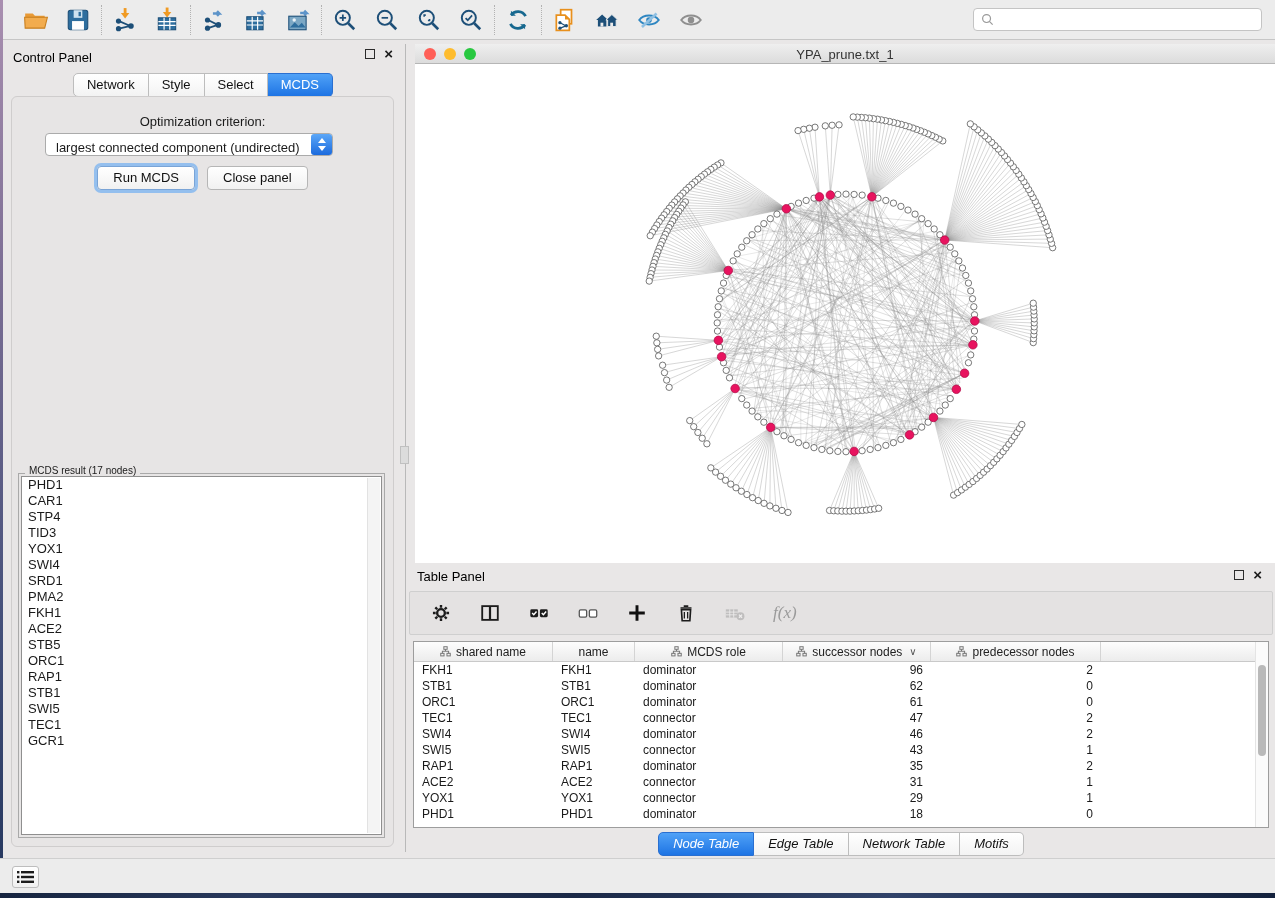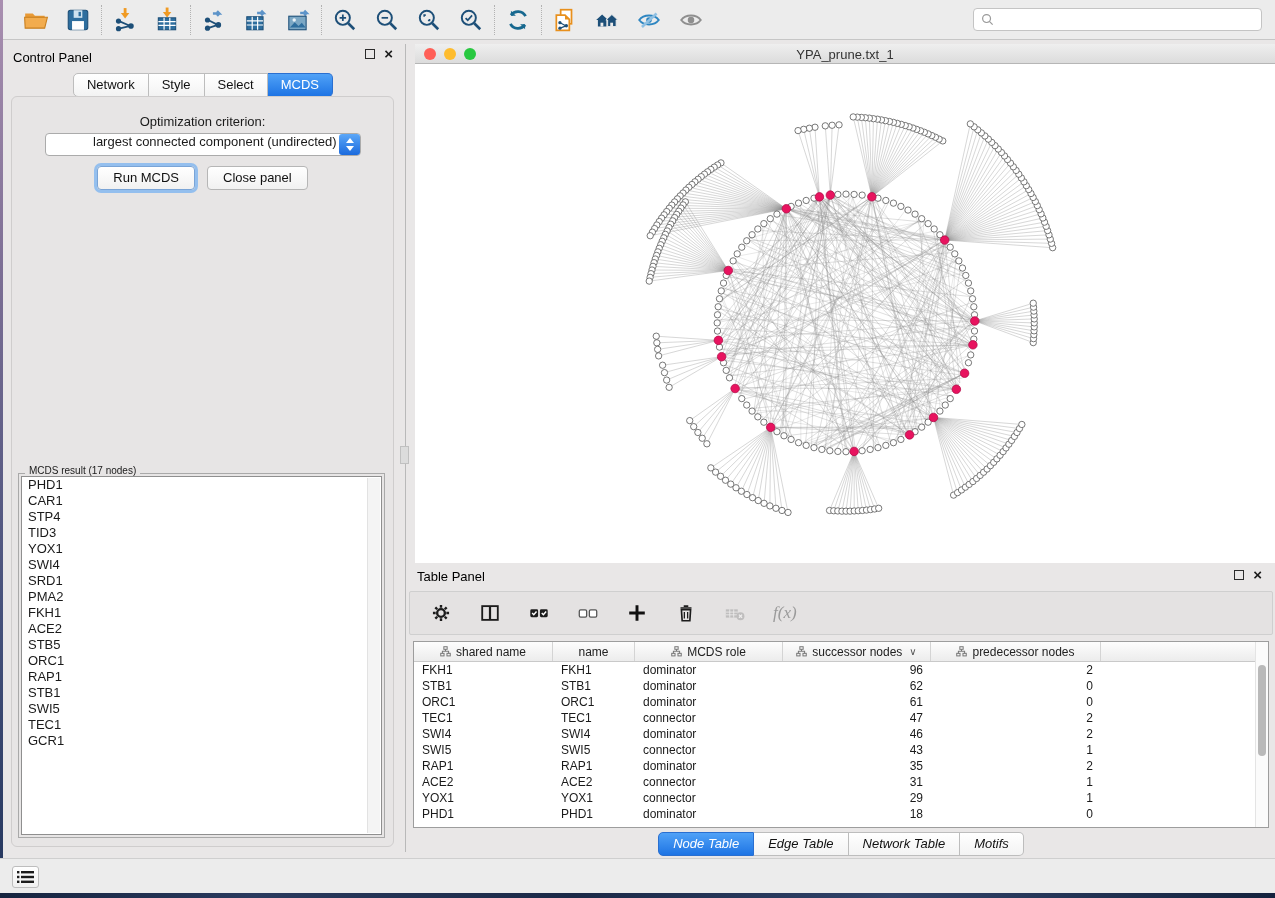--- a/index.html
+++ b/index.html
@@ -36,22 +36,22 @@
   .seg .tab { font-size:13px; padding:3px 13px 4px; background:linear-gradient(#ffffff,#f3f3f3);
     border:1px solid #bdbdbd; border-left-width:0; color:#111; cursor:default; }
   .seg .tab:first-child { border-left-width:1px; border-radius:5px 0 0 5px; }
   .seg .tab:last-child { border-radius:0 5px 5px 0; }
   .seg .tab.active { background:linear-gradient(#50a2f7,#1e74e4); color:#fff; border-color:#2a6fd0; }
   .cp-tabs { position:absolute; top:29px; left:0; right:0; text-align:center; }
 
   .cp-inner { position:absolute; top:52px; left:8px; right:9px; bottom:5px;
     background:#e7e5e5; border:1px solid #cfcdcd; border-radius:6px; }
   .opt-label { position:absolute; top:17px; left:0; right:0; text-align:center; font-size:13px; }
-  .opt-select { position:absolute; top:36px; left:33px; width:316px; height:23px; background:#fff;
-    border:1px solid #ababab; border-radius:4px; font-size:13px; display:flex; align-items:flex-start;padding-left:37px; }
+  .opt-select { position:absolute; top:36px; left:33px; width:288px; height:23px; background:#fff;
+    border:1px solid #ababab; border-radius:4px; font-size:13px; display:flex; align-items:flex-end; }
   .opt-select .val { flex:1; padding-left:10px; white-space:nowrap; overflow:hidden; }
   .opt-stepper { width:21px; height:21px; margin-right:0px; border-radius:3px;
     background:linear-gradient(#5ba7f8,#1b6add); position:relative; }
   .opt-stepper .up, .opt-stepper .dn { position:absolute; left:50%; transform:translateX(-50%);
     width:0; height:0; border-left:4px solid transparent; border-right:4px solid transparent; }
   .opt-stepper .up { top:4px; border-bottom:5px solid #fff; }
   .opt-stepper .dn { bottom:4px; border-top:5px solid #fff; }
 
   .btn { background:linear-gradient(#ffffff,#f1f1f1); border:1px solid #b6b6b6; border-radius:4px;
     font-size:13px; font-family:"Liberation Sans",sans-serif; padding:3px 15px 4px; color:#111; cursor:default; }

